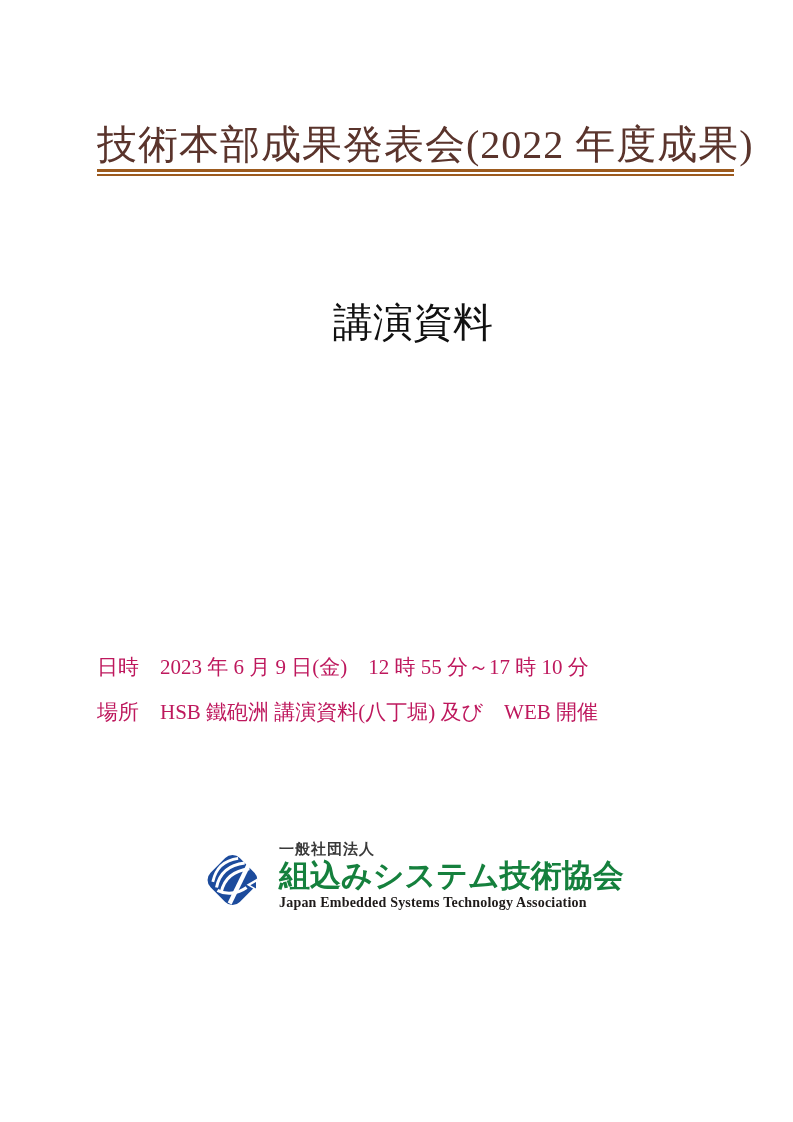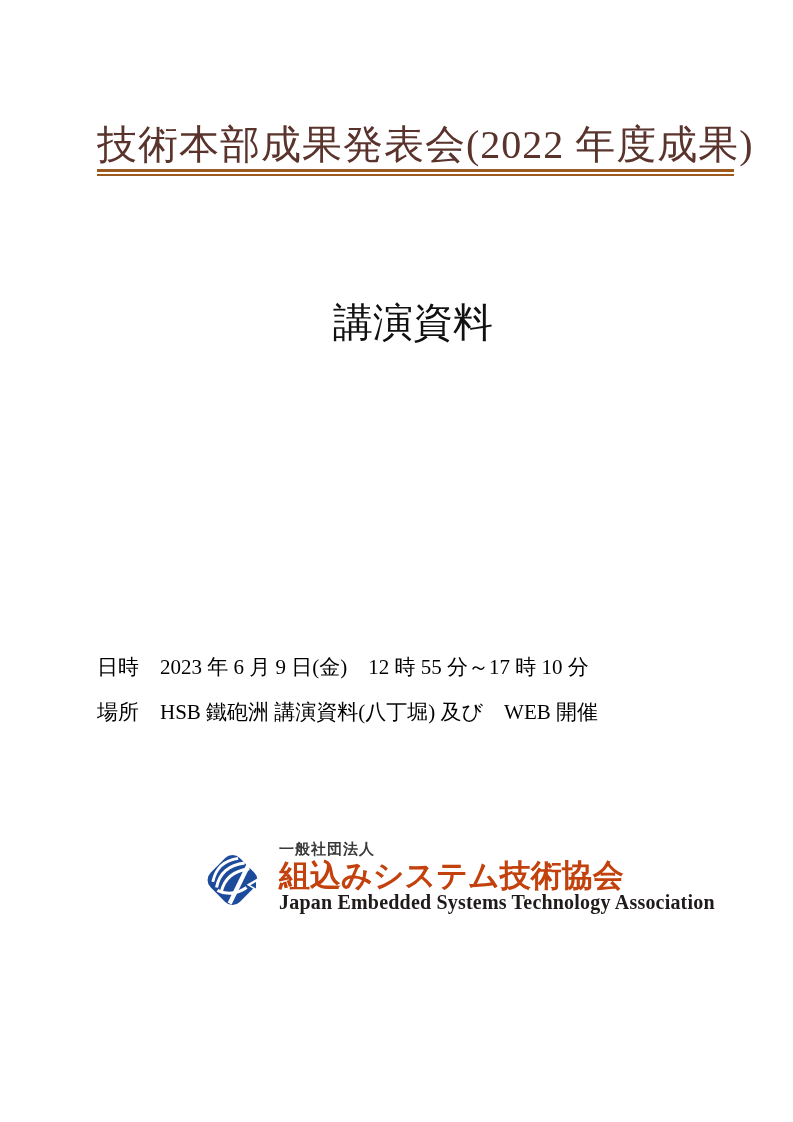--- a/index.html
+++ b/index.html
@@ -41,21 +41,21 @@
     font-size: 40px;
     line-height: 46px;
     color: #111111;
     white-space: nowrap;
   }
   .doc-details {
     position: absolute;
     left: 97px; top: 645px;
     font-size: 21px;
     line-height: 45px;
-    color: #000000;
+    color: #be185d;
     white-space: nowrap;
   }
   .logo {
     position: absolute;
     left: 204px; top: 841px;
     display: flex;
     align-items: flex-start;
   }
   .logo-mark {
     width: 57px; height: 62px;
@@ -72,27 +72,27 @@
     font-size: 15px;
     font-weight: 600;
     letter-spacing: 1px;
     color: #3a3a3a;
     line-height: 16px;
   }
   .org-name-ja {
     font-size: 31px;
     font-weight: 700;
     letter-spacing: 0px;
-    color: #c2410c;
+    color: #15803d;
     line-height: 37px;
     white-space: nowrap;
   }
   .org-name-en {
     font-family: "Liberation Serif", "DejaVu Serif", serif;
-    font-size: 20px;
+    font-size: 14px;
     font-weight: 700;
     letter-spacing: 0.2px;
     color: #1f1b1a;
     line-height: 17px;
     white-space: nowrap;
   }
 </style>
 </head>
 <body>
 

